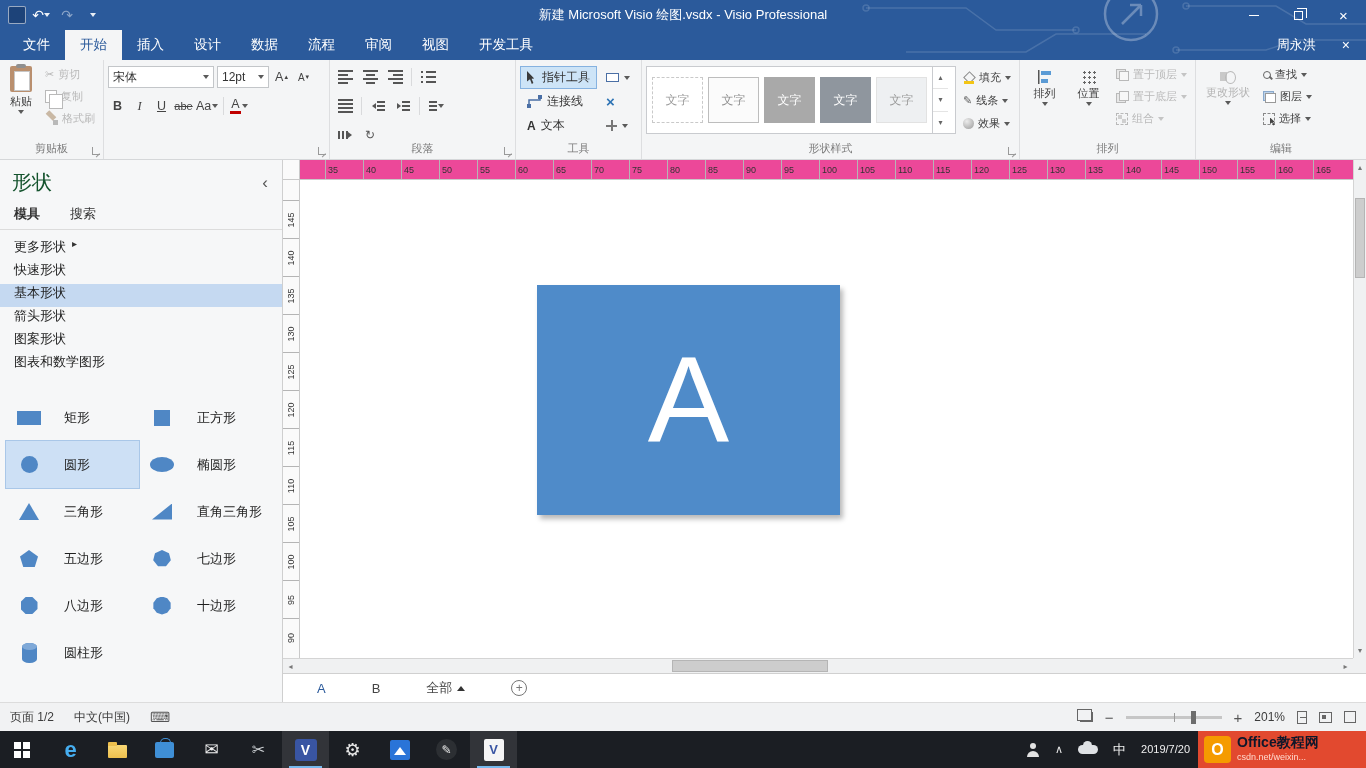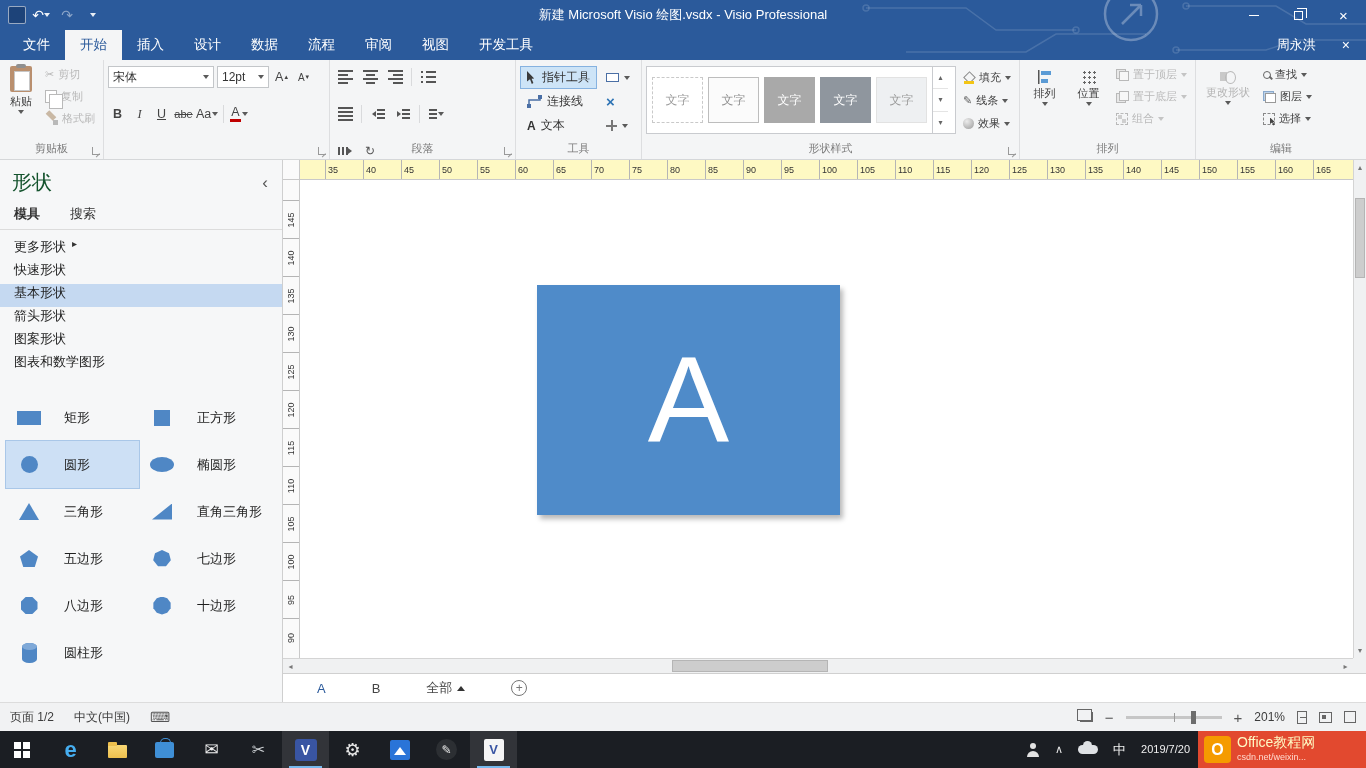--- a/index.html
+++ b/index.html
@@ -49,21 +49,21 @@
   
   .ic-paste{width:22px;height:26px;background:#b98f6e;border-radius:2px;position:relative}
   .ic-paste::before{content:"";position:absolute;left:4px;top:5px;width:14px;height:18px;background:#fff;border:1px solid #c7c7c7}
   .ic-paste::after{content:"";position:absolute;left:6px;top:-2px;width:10px;height:4px;background:#8f8f8f;border-radius:2px}
   .ic-copy{width:12px;height:13px;border:1px solid #b9b9b9;background:#fff;position:relative}
   .ic-copy::before{content:"";position:absolute;left:3px;top:3px;width:12px;height:13px;border:1px solid #b9b9b9;background:#fff}
   .ic-brush{width:13px;height:13px;position:relative}
   .ic-brush::before{content:"";position:absolute;left:1px;top:1px;width:10px;height:5px;background:#c9b8a4;transform:rotate(45deg)}
   .ic-brush::after{content:"";position:absolute;right:0;bottom:0;width:5px;height:5px;background:#b9b9b9}
   
-  .rows{display:flex;flex-direction:column;gap:16px;padding-top:3px}
+  .rows{display:flex;flex-direction:column;gap:8px;padding-top:3px}
   .frow{display:flex;align-items:center;gap:3px}
   .combo{background:#fff;border:1px solid #c3c6c9;height:22px;display:flex;align-items:center;font-size:12px;padding:0 4px;gap:5px;color:#333;justify-content:space-between}
   .tgl{min-width:19px;height:20px;display:flex;align-items:center;justify-content:center;font-size:12.5px;color:#444;gap:1px}
   .fc-A{display:flex;flex-direction:column;align-items:center;line-height:11px}
   .fc-A .bar{width:11px;height:3px;background:#c00000;margin-top:1px}
   .vsep{width:1px;height:18px;background:#d9dadc;margin:0 2px}
   
   .lic{width:15px;height:14px;background-repeat:no-repeat}
   .lic-l{background-image:linear-gradient(#555,#555),linear-gradient(#555,#555),linear-gradient(#555,#555),linear-gradient(#555,#555);background-size:15px 2px,10px 2px,15px 2px,10px 2px;background-position:0 0,0 4px,0 8px,0 12px}
   .lic-c{background-image:linear-gradient(#555,#555),linear-gradient(#555,#555),linear-gradient(#555,#555),linear-gradient(#555,#555);background-size:15px 2px,9px 2px,15px 2px,9px 2px;background-position:0 0,3px 4px,0 8px,3px 12px}
@@ -147,21 +147,21 @@
   .g.hexagon{width:21px;height:17px;clip-path:polygon(25% 0,75% 0,100% 50%,75% 100%,25% 100%,0 50%)}
   .g.heptagon{width:18px;height:17px;clip-path:polygon(50% 0,89% 19%,99% 61%,72% 95%,28% 95%,1% 61%,11% 19%)}
   .g.octagon{width:17px;height:17px;clip-path:polygon(30% 0,70% 0,100% 30%,100% 70%,70% 100%,30% 100%,0 70%,0 30%)}
   .g.decagon{width:18px;height:18px;clip-path:polygon(50% 0,79% 10%,98% 35%,98% 65%,79% 90%,50% 100%,21% 90%,2% 65%,2% 35%,21% 10%)}
   .g.cylinder{width:15px;height:20px;border-radius:7px/4px;position:relative}
   .g.cylinder::before{content:"";position:absolute;left:0;right:0;top:0;height:7px;border-radius:50%;background:#7fa9d8}
 
   .canvas-col{flex:1;display:flex;flex-direction:column;min-width:0}
   .canvas-area{flex:1;display:grid;grid-template-columns:17px 1fr 13px;grid-template-rows:20px 1fr 15px;min-height:0;background:#fff}
   .ruler-corner{grid-row:1;grid-column:1;background:#fafafa;border-right:1px solid #c9c9c9;border-bottom:1px solid #c9c9c9}
-  .h-ruler{grid-row:1;grid-column:2;background:#fef9c3;border-bottom:1px solid #c9c9c9;display:flex;padding-left:25px;overflow:hidden}
+  .h-ruler{grid-row:1;grid-column:2;background:#ec4899;border-bottom:1px solid #c9c9c9;display:flex;padding-left:25px;overflow:hidden}
   .hcell{flex:0 0 38px;border-left:1px solid #b5b5b5;font-size:9px;color:#333;display:flex;align-items:center;padding-left:2px}
   .v-ruler{grid-row:2;grid-column:1;background:#fafafa;border-right:1px solid #c9c9c9;display:flex;flex-direction:column;padding-top:20px;overflow:hidden}
   .vcell{flex:0 0 38px;border-top:1px solid #b5b5b5;display:flex;align-items:center;justify-content:center}
   .vcell span{transform:rotate(-90deg);font-size:9px;color:#333;white-space:nowrap}
   .viewport{grid-row:2;grid-column:2;position:relative;overflow:hidden;background:#fff}
   .canvas-shape{position:absolute;left:237px;top:105px;width:303px;height:230px;background:#4f8bc9;
     box-shadow:3px 4px 5px rgba(0,0,0,.28);display:flex;align-items:center;justify-content:center;
     color:#fff;font-size:122px;font-weight:400;line-height:1}
   .v-scroll{grid-row:1/3;grid-column:3;background:#f0f1f2;border-left:1px solid #d4d4d4;display:flex;flex-direction:column;align-items:center}
   .scr-ar{flex:0 0 15px;display:flex;align-items:center;justify-content:center;font-size:8px;color:#777}
@@ -221,21 +221,21 @@
   .tray-person::before{content:"";position:absolute;left:4px;top:0;width:6px;height:6px;border-radius:50%;background:#e3e3e3}
   .tray-person::after{content:"";position:absolute;left:1px;bottom:0;width:12px;height:6px;border-radius:6px 6px 0 0;background:#e3e3e3}
   .tray-chev{color:#e8e8e8;font-size:11px}
   .tray-cloud{width:20px;height:9px;background:#dfe2e5;border-radius:8px;position:relative}
   .tray-cloud::before{content:"";position:absolute;left:5px;top:-4px;width:9px;height:9px;border-radius:50%;background:#dfe2e5}
   .tray-ime{font-size:13px;color:#f0f0f0}
   .tray-clock{font-size:11px;color:#f0f0f0;text-align:center;line-height:13px}
   .watermark{position:absolute;right:0;top:0;bottom:0;width:168px;background:#e2492f;display:flex;align-items:center;gap:6px;padding:0 6px;z-index:5}
   .wm-logo{width:27px;height:27px;background:#f59b00;border-radius:4px;display:flex;align-items:center;justify-content:center;color:#fff;font-weight:bold;font-size:16px;flex:0 0 auto}
   .wm-text{display:flex;flex-direction:column;line-height:15px;overflow:hidden}
-  .wm-title{color:#fef9c3;font-weight:normal;font-size:14px;white-space:nowrap}
+  .wm-title{color:#0f172a;font-weight:bold;font-size:14px;white-space:nowrap}
   .wm-sub{color:#ffd9cd;font-size:9px;white-space:nowrap}
 </style>
 </head>
 <body>
 
 <div class="app">
 
   <div class="top-chrome">
     <svg class="decor-svg" width="520" height="60" viewBox="0 0 520 60">
       <g stroke="#ffffff" stroke-opacity="0.14" stroke-width="1.5" fill="none">

